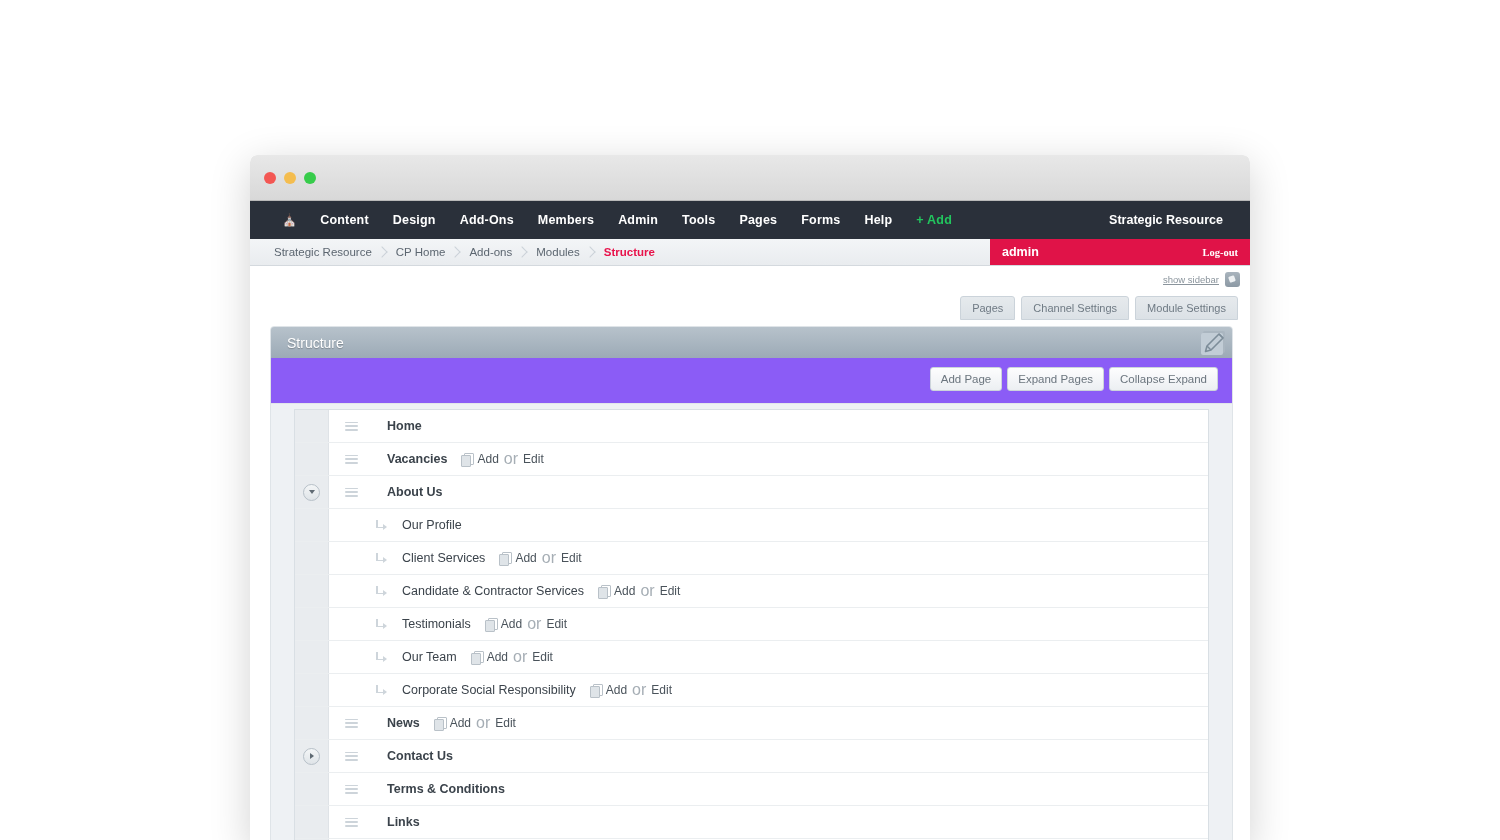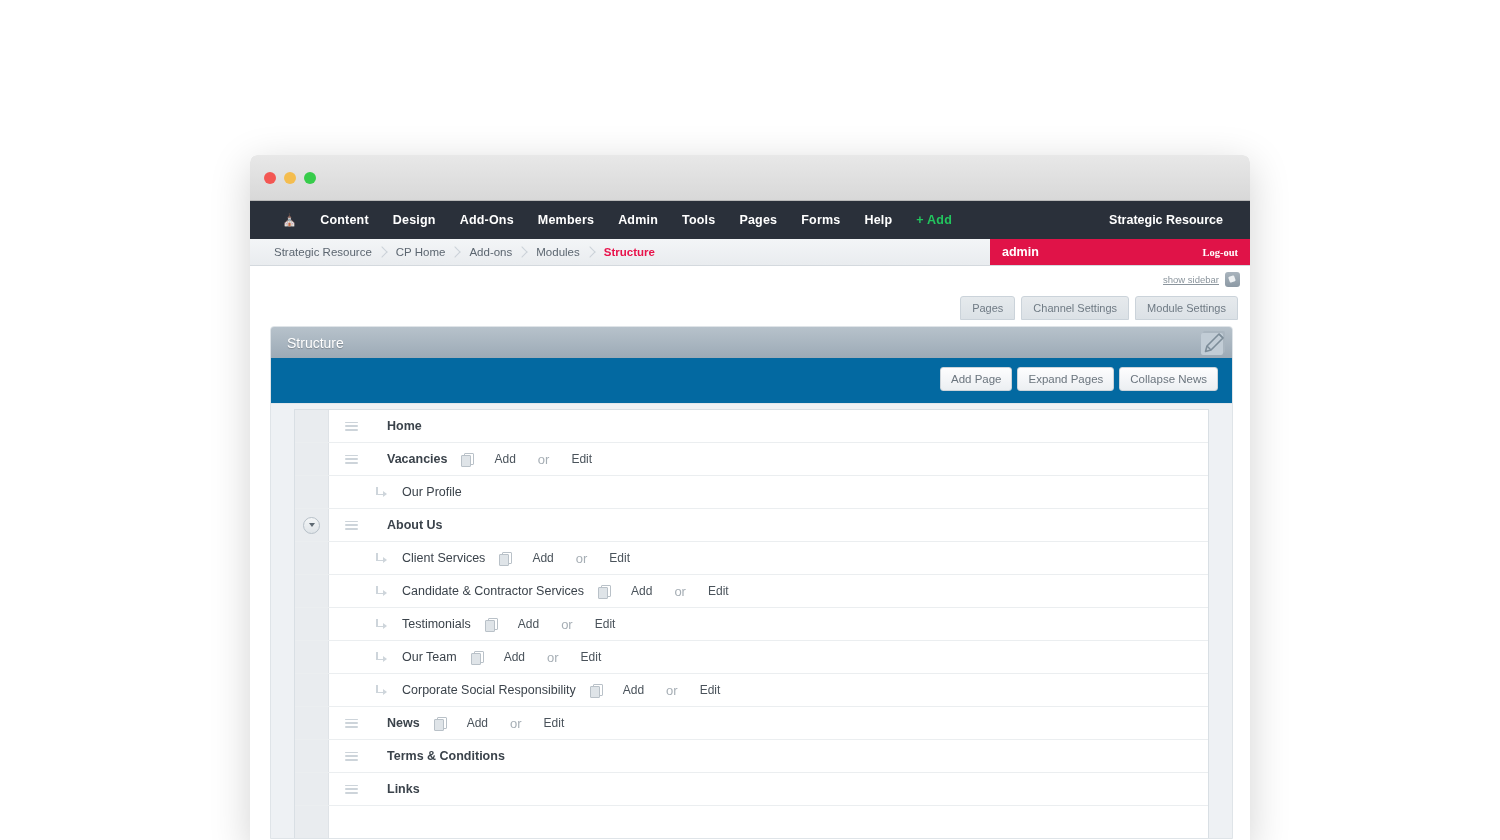--- a/index.html
+++ b/index.html
@@ -215,21 +215,21 @@
     position: absolute;
     right: 6px;
     top: 3px;
     width: 26px;
     height: 25px;
   }
 
   .panel-toolbar {
     position: relative;
     height: 45px;
-    background: #0369a1;
+    background: #8b5cf6;
     border-bottom: 1px solid #e1e6ea;
   }
   .action-buttons {
     position: absolute;
     right: 14px;
     top: 9px;
     display: flex;
     gap: 5px;
   }
   .action-btn {
@@ -344,21 +344,21 @@
   .row-label {
     font-size: 12.5px;
     color: #3b434b;
     white-space: nowrap;
   }
   .row-label.parent { font-weight: bold; padding-left: 15px; }
   .row-actions {
     display: flex;
     align-items: center;
     margin-left: 14px;
-    gap: 22px;
+    gap: 5px;
     white-space: nowrap;
   }
   .copy-icon {
     position: relative;
     width: 11px;
     height: 12px;
     flex: 0 0 11px;
   }
   .copy-icon .pg-back {
     position: absolute;
@@ -374,21 +374,21 @@
     width: 8px; height: 10px;
     background: #dfe4e8;
     border: 1px solid #b9c1c8;
     border-radius: 1px;
   }
   .act-add, .act-edit {
     font-size: 12px;
     color: #4a535b;
   }
   .act-or {
-    font-size: 13px;
+    font-size: 16px;
     color: #a6aeb5;
   }
 </style>
 </head>
 <body>
 
 <div id="stage">
 
   <div class="browser-window">
 
@@ -471,21 +471,21 @@
               <path d="M7 16 L11 20" stroke="#7d8d99" stroke-width="1.4"></path>
               <path d="M19 4 L23 8" stroke="#7d8d99" stroke-width="1.4"></path>
             </svg>
           </span>
         </div>
 
         <div class="panel-toolbar">
           <div class="action-buttons">
             <div class="action-btn">Add Page</div>
             <div class="action-btn">Expand Pages</div>
-            <div class="action-btn">Collapse News</div>
+            <div class="action-btn">Collapse Expand</div>
           </div>
         </div>
 
         <div class="tree-wrap">
           <div class="tree" id="tree">
               <div class="tree-row">
                 <div class="row-gutter"></div>
                 <div class="row-body">
                   <div class="drag-handle">
                     <span></span>
@@ -509,41 +509,41 @@
                       <span class="pg-back"></span>
                       <span class="pg-front"></span>
                     </span>
                     <span class="act-add">Add</span>
                     <span class="act-or">or</span>
                     <span class="act-edit">Edit</span>
                   </div>
                 </div>
               </div>
               <div class="tree-row">
-                <div class="row-gutter"></div>
-                <div class="row-body">
-                  <div class="child-indent">
-                    <span class="arrow-tip"></span>
-                  </div>
-                  <span class="row-label">Our Profile</span>
-                </div>
-              </div>
-              <div class="tree-row">
                 <div class="row-gutter">
                   <div class="toggle-circle">
                     <div class="tri-down"></div>
                   </div>
                 </div>
                 <div class="row-body">
                   <div class="drag-handle">
                     <span></span>
                     <span></span>
                     <span></span>
                   </div>
                   <span class="row-label parent">About Us</span>
+                </div>
+              </div>
+              <div class="tree-row">
+                <div class="row-gutter"></div>
+                <div class="row-body">
+                  <div class="child-indent">
+                    <span class="arrow-tip"></span>
+                  </div>
+                  <span class="row-label">Our Profile</span>
                 </div>
               </div>
               <div class="tree-row">
                 <div class="row-gutter"></div>
                 <div class="row-body">
                   <div class="child-indent">
                     <span class="arrow-tip"></span>
                   </div>
                   <span class="row-label">Client Services</span>
                   <div class="row-actions">
@@ -643,20 +643,35 @@
                       <span class="pg-back"></span>
                       <span class="pg-front"></span>
                     </span>
                     <span class="act-add">Add</span>
                     <span class="act-or">or</span>
                     <span class="act-edit">Edit</span>
                   </div>
                 </div>
               </div>
               <div class="tree-row">
+                <div class="row-gutter">
+                  <div class="toggle-circle">
+                    <div class="tri-right"></div>
+                  </div>
+                </div>
+                <div class="row-body">
+                  <div class="drag-handle">
+                    <span></span>
+                    <span></span>
+                    <span></span>
+                  </div>
+                  <span class="row-label parent">Contact Us</span>
+                </div>
+              </div>
+              <div class="tree-row">
                 <div class="row-gutter"></div>
                 <div class="row-body">
                   <div class="drag-handle">
                     <span></span>
                     <span></span>
                     <span></span>
                   </div>
                   <span class="row-label parent">Terms &amp; Conditions</span>
                 </div>
               </div>

